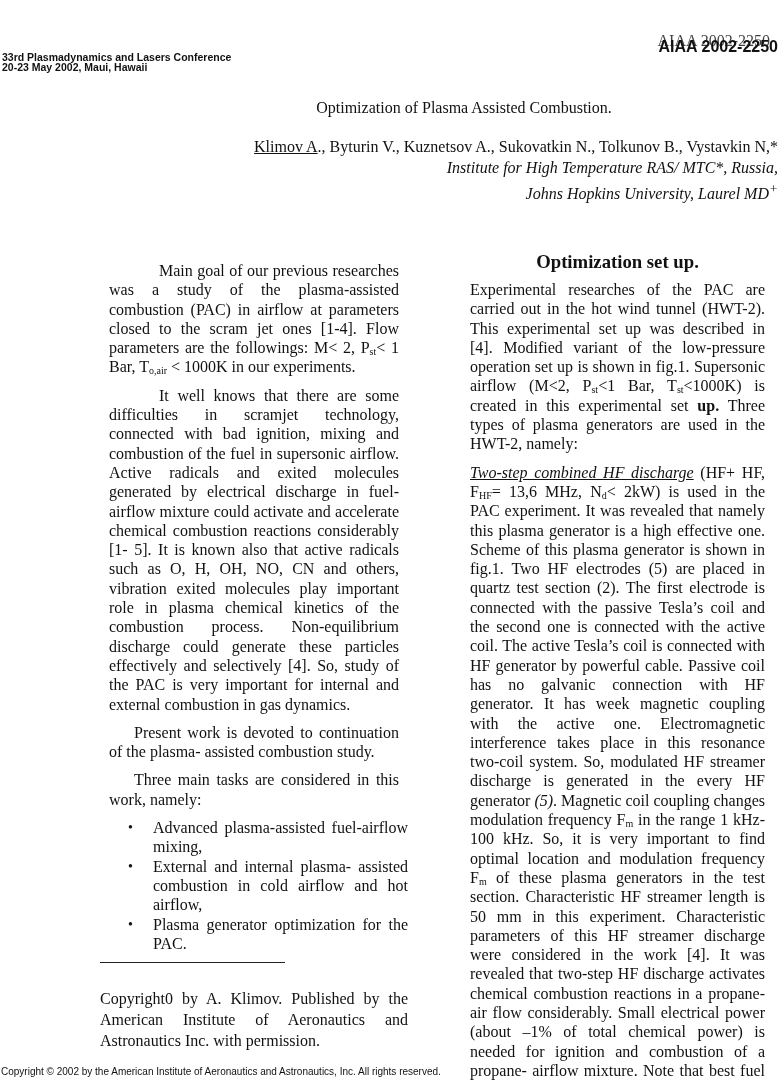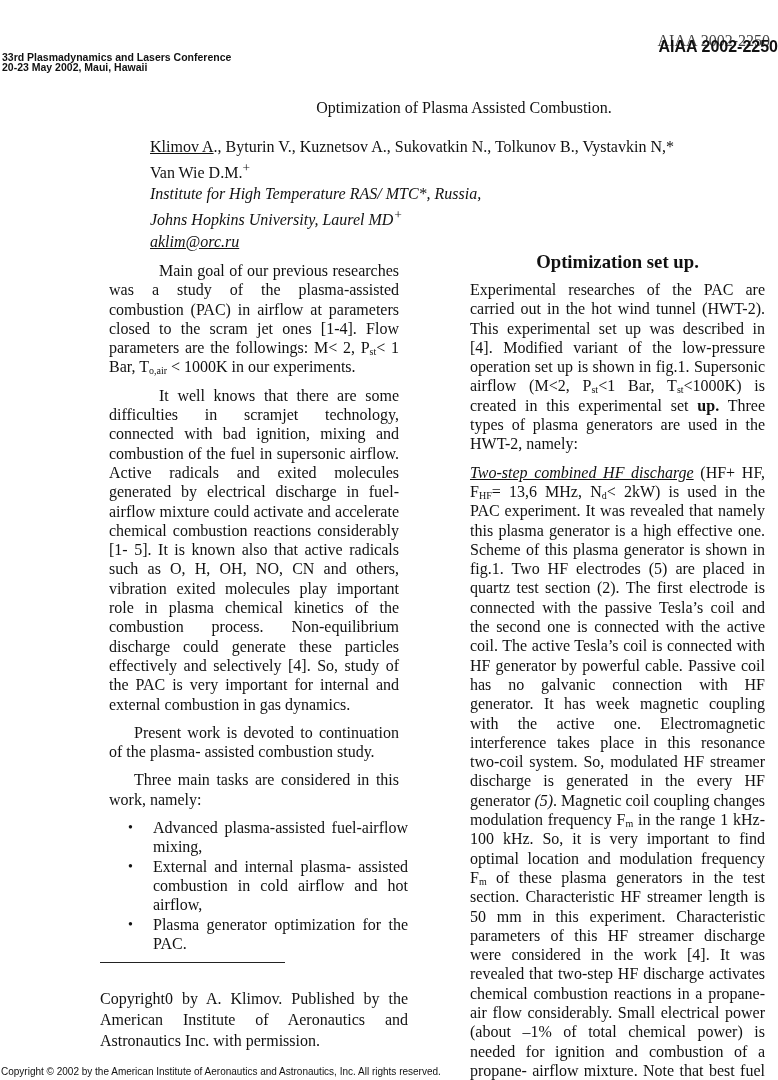--- a/index.html
+++ b/index.html
@@ -1,21 +1,21 @@
 <!DOCTYPE html>
 <html><head>
 <meta charset="utf-8">
 <style>
   html, body { margin:0; padding:0; background:#ffffff; }
   body { width:778px; height:1080px; position:relative; overflow:hidden; color:#111; font-family:"Liberation Serif", serif; }
   .hdr { position:absolute; left:2px; top:52px; font-family:"Liberation Sans", sans-serif; font-weight:bold; font-size:10.5px; line-height:10px; }
   .paper-id { position:absolute; right:0px; top:40px; font-family:"Liberation Sans", sans-serif; font-weight:bold; font-size:16px; line-height:14px; white-space:nowrap; }
   .paper-id .ghost { position:absolute; right:8px; top:-6px; font-family:"Liberation Serif", serif; font-weight:normal; opacity:0.8; }
   .title { position:absolute; left:150px; width:628px; top:99px; text-align:center; font-weight:normal; font-size:16px; }
-  .authors { position:absolute; left:150px; width:628px; top:136px; text-align:left; font-size:16px; line-height:21px; }
+  .authors { position:absolute; left:150px; width:628px; top:136px; text-align:right; font-size:16px; line-height:21px; }
   .authors .u { text-decoration:underline; }
   .authors .it { font-style:italic; }
   .col { position:absolute; font-size:16px; line-height:19.3px; text-align:justify; }
   .col-left { left:100px; width:308px; top:252px; }
   .col-right { left:461px; width:313px; top:252px; }
   .sec-h { font-weight:bold; text-align:center; margin:0; line-height:19px; }
   p { margin:9px; }
   .ind { text-indent:50px; }
   .ind2 { text-indent:25px; }
   sub { font-size:10px; vertical-align:-2px; line-height:0; }
@@ -38,24 +38,22 @@
 
 <div class="paper-id">
   <span class="ghost">AIAA 2002-2250</span>
   <span>AIAA 2002-2250</span>
 </div>
 
 <div class="title">Optimization of Plasma Assisted Combustion.</div>
 
 <div class="authors">
   <div><span class="u">Klimov A</span><span>., Byturin V., Kuznetsov A., Sukovatkin N., Tolkunov B., Vystavkin N,*</span></div>
-  <div><span>Van Wie D.M.</span><sup>+</sup></div>
   <div class="it">Institute for High Temperature RAS/ MTC*, Russia,</div>
   <div class="it"><span>Johns Hopkins University, Laurel MD</span><sup>+</sup></div>
-  <div class="it u">aklim@orc.ru</div>
 </div>
 
 <div class="col col-left">
   <p class="ind"><span>Main goal of our previous researches was a study of the plasma-assisted combustion (PAC) in airflow at parameters closed to the scram jet ones [1-4]. Flow parameters are the followings: M&lt; 2, P</span><sub>st</sub><span>&lt; 1 Bar, T</span><sub>o,air</sub><span> &lt; 1000K in our experiments.</span></p>
   <p class="ind">It well knows that there are some difficulties in scramjet technology, connected with bad ignition, mixing and combustion of the fuel in supersonic airflow. Active radicals and exited molecules generated by electrical discharge in fuel-airflow mixture could activate and accelerate chemical combustion reactions considerably [1- 5]. It is known also that active radicals such as O, H, OH, NO, CN and others, vibration exited molecules play important role in plasma chemical kinetics of the combustion process. Non-equilibrium discharge could generate these particles effectively and selectively [4]. So, study of the PAC is very important for internal and external combustion in gas dynamics.</p>
   <p class="ind2">Present work is devoted to continuation of the plasma- assisted combustion study.</p>
   <p class="ind2">Three main tasks are considered in this work, namely:</p>
   <ul class="bullets">
     <li><span class="dot">•</span><span>Advanced plasma-assisted fuel-airflow mixing,</span></li>
     <li><span class="dot">•</span><span>External and internal plasma- assisted combustion in cold airflow and hot airflow,</span></li>

